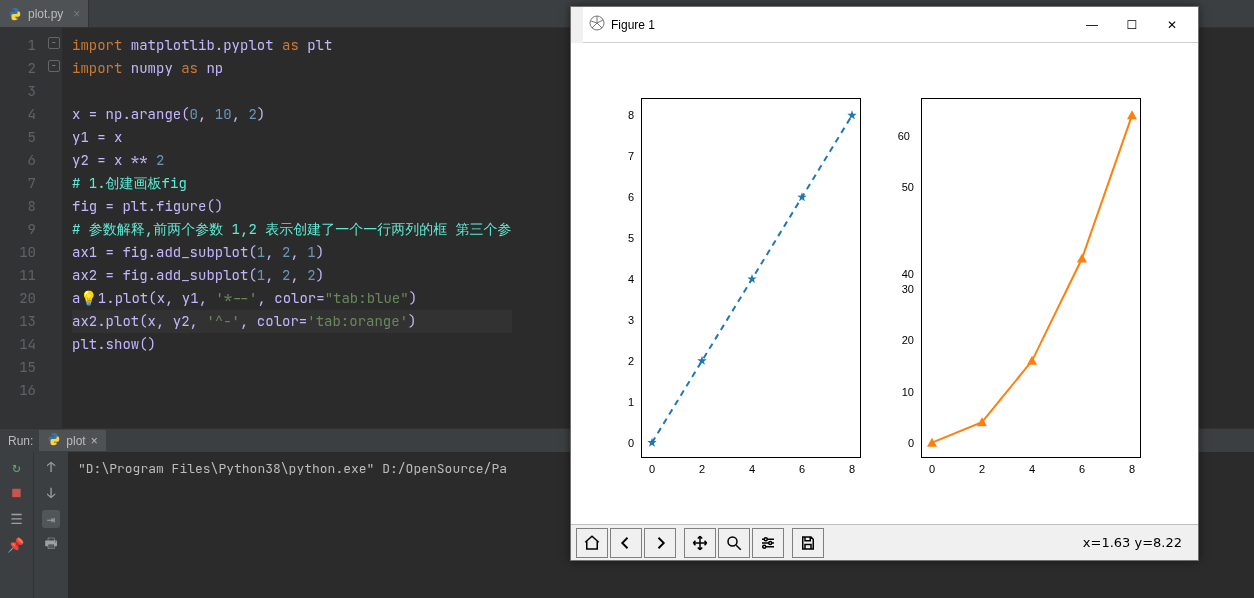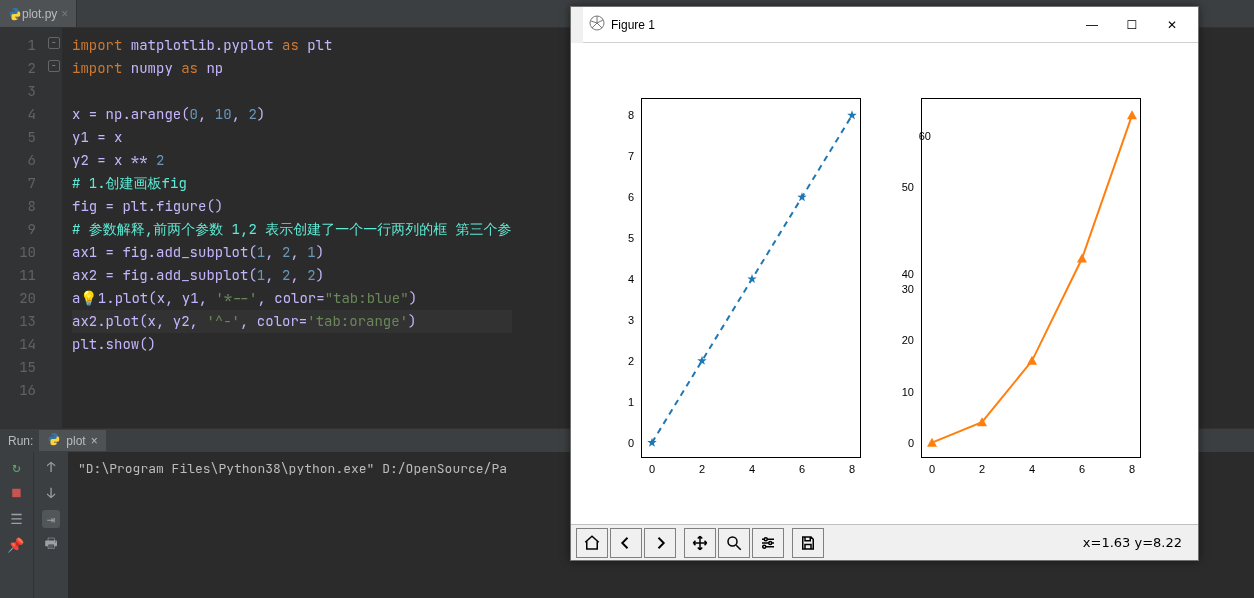--- a/index.html
+++ b/index.html
@@ -1,21 +1,21 @@
 <!DOCTYPE html>
 <html><head>
 <meta charset="utf-8">
 <style>
   * { box-sizing: border-box; margin: 0; padding: 0; }
   html, body { width: 1254px; height: 598px; overflow: hidden; font-family: "Segoe UI", "Microsoft YaHei", sans-serif; }
   body { background: #2b2b2b; color: #a9b7c6; }
 
   
   .ide-tabbar { height: 28px; background: #3c3f41; display: flex; align-items: stretch; border-bottom: 1px solid #323232; }
-  .ide-tab { display: flex; align-items: center; padding: 0 8px; background: #4e5254; border-right: 1px solid #323232; font-size: 12px; color: #bbbbbb; }
+  .ide-tab { display: flex; align-items: center; gap: 6px; padding: 0 8px; background: #4e5254; border-right: 1px solid #323232; font-size: 12px; color: #bbbbbb; }
   .ide-tab .pyicon { width: 14px; height: 14px; display: inline-block; }
   .ide-tab .close-x { color: #7a7a7a; font-size: 12px; padding-left: 4px; }
 
   
   .editor-area { display: flex; height: 400px; background: #2b2b2b; font-family: "JetBrains Mono","Consolas",monospace; font-size: 14px; line-height: 23px; }
   .gutter { width: 46px; background: #313335; color: #606366; text-align: right; padding: 6px 10px 0 0; user-select: none; }
   .gutter div { height: 23px; }
   .fold-col { width: 16px; background: #313335; position: relative; }
   .fold-minus { position:absolute; left:2px; width:12px; height:12px; border:1px solid #666; color:#888; font-size:10px; line-height:10px; text-align:center; border-radius:2px; }
   .code { padding: 6px 0 0 10px; white-space: pre; color:#a9b7c6; }
@@ -178,21 +178,21 @@
           <path d="M209.99999999999997 11.363636363636374L211.17557050458493 14.745602374886479L214.75528258147574 14.818551391761638L211.90211303259028 16.981670352386267L212.93892626146234 20.40872133551111L209.99999999999997 18.363636363636374L207.0610737385376 20.40872133551111L208.09788696740966 16.98167035238627L205.2447174185242 14.818551391761638L208.82442949541502 14.745602374886479Z" fill="#1f77b4"></path>
         </svg>
       </div>
     <div class="axes right" id="ax2">
         <div class="tick-y" style="right: 226px; top: 343.636px;">0</div>
         <div class="tick-y" style="right: 226px; top: 292.5px;">10</div>
         <div class="tick-y" style="right: 226px; top: 241.364px;">20</div>
         <div class="tick-y" style="right: 226px; top: 190.227px;">30</div>
         <div class="tick-y" style="right: 226px; top: 139.091px; margin-top: 36px;">40</div>
         <div class="tick-y" style="right: 226px; top: 87.9545px;">50</div>
-        <div class="tick-y" style="right: 209px; top: 36.8182px;">60</div>
+        <div class="tick-y" style="right: 230px; top: 36.8182px;">60</div>
         <div class="tick-x" style="top: 364px; left: 10px;">0</div>
         <div class="tick-x" style="top: 364px; left: 60px;">2</div>
         <div class="tick-x" style="top: 364px; left: 110px;">4</div>
         <div class="tick-x" style="top: 364px; left: 160px;">6</div>
         <div class="tick-x" style="top: 364px; left: 210px;">8</div>
         <svg class="plot" width="220" height="360">
           <path d="M10 343.6363636363636 L59.99999999999999 323.1818181818182 L110 261.8181818181818 L160 159.54545454545456 L209.99999999999997 16.363636363636374 " fill="none" stroke="#ff7f0e" stroke-width="2"></path>
           <path d="M10 338.6363636363636 L15 347.6363636363636 L5 347.6363636363636 Z" fill="#ff7f0e"></path>
           <path d="M59.99999999999999 318.1818181818182 L65 327.1818181818182 L54.99999999999999 327.1818181818182 Z" fill="#ff7f0e"></path>
           <path d="M110 256.8181818181818 L115 265.8181818181818 L105 265.8181818181818 Z" fill="#ff7f0e"></path>

